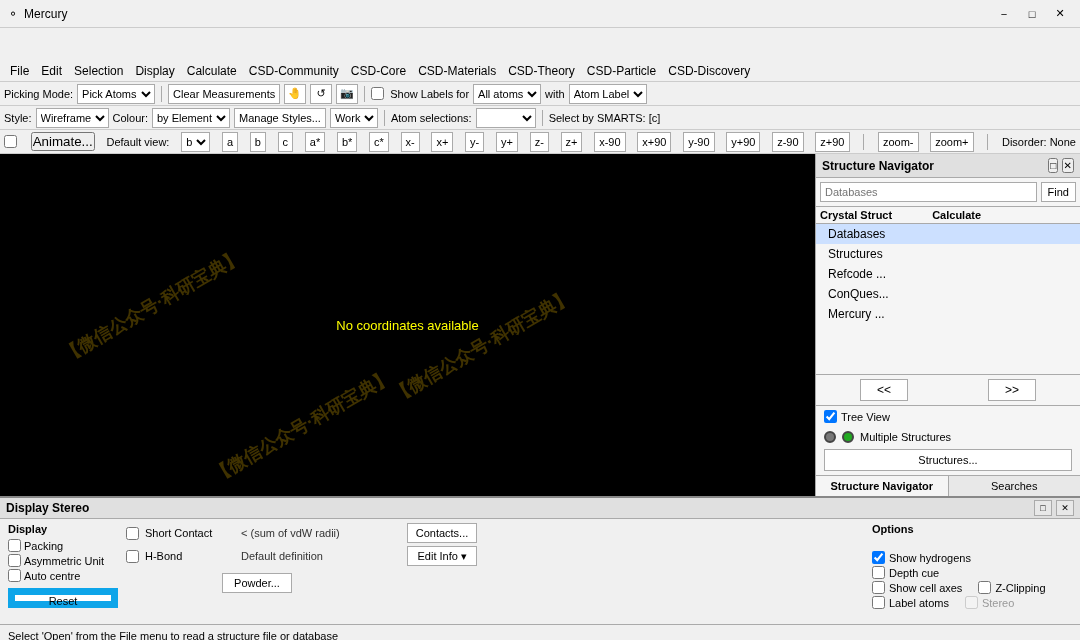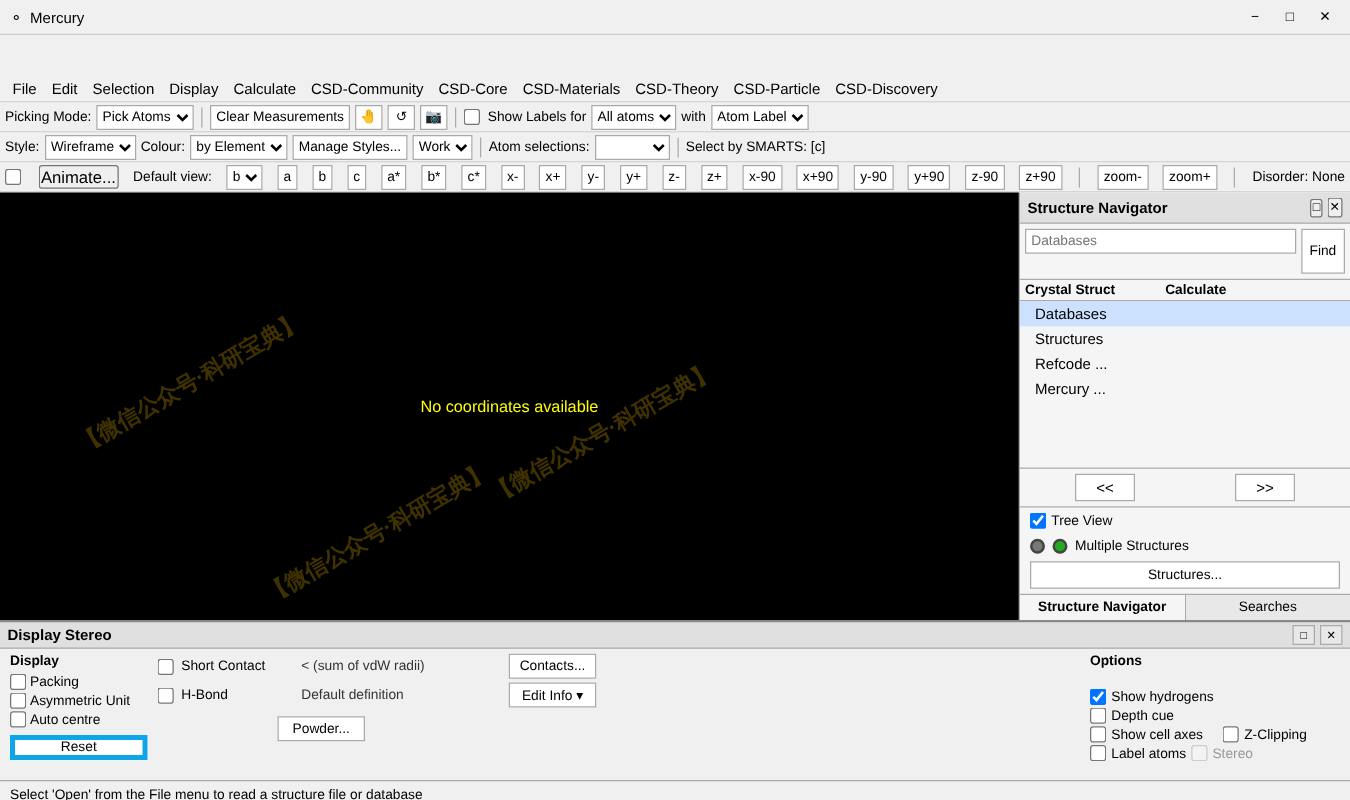--- a/index.html
+++ b/index.html
@@ -43,21 +43,21 @@
     #viewport .watermark { position: absolute; color: rgba(255,200,0,0.25); font-size: 18px; font-weight: bold; transform: rotate(-30deg); white-space: nowrap; pointer-events: none; }
     #viewport .wm1 { top: 140px; left: 50px; }
     #viewport .wm2 { top: 260px; left: 200px; }
     #viewport .wm3 { top: 180px; left: 380px; }
     
     
     #struct-nav { width: 265px; background: #f5f5f5; border-left: 1px solid #aaa; display: flex; flex-direction: column; }
     #struct-nav-header { background: #e0e0e0; padding: 4px 6px; font-size: 12px; font-weight: bold; display: flex; align-items: center; justify-content: space-between; border-bottom: 1px solid #aaa; }
     #struct-nav-search { display: flex; padding: 4px; gap: 4px; border-bottom: 1px solid #aaa; }
     #struct-nav-search input { flex: 1; height: 20px; border: 1px solid #aaa; font-size: 11px; padding: 0 4px; }
-    #struct-nav-search button { border: 1px solid #aaa; background: white; height: 36px; padding: 0 6px; font-size: 11px; cursor: pointer; }
+    #struct-nav-search button { border: 1px solid #aaa; background: white; height: 20px; padding: 0 6px; font-size: 11px; cursor: pointer; }
     #struct-nav-columns { display: flex; padding: 2px 4px; font-size: 11px; font-weight: bold; border-bottom: 1px solid #aaa; gap: 40px; }
     #struct-nav-list { flex: 1; overflow-y: auto; }
     #struct-nav-list .nav-item { padding: 3px 12px; font-size: 12px; cursor: pointer; }
     #struct-nav-list .nav-item.selected { background: #cce0ff; }
     #struct-nav-nav { display: flex; justify-content: space-around; padding: 4px; border-top: 1px solid #aaa; }
     #struct-nav-nav button { border: 1px solid #aaa; background: white; height: 22px; padding: 0 16px; font-size: 12px; cursor: pointer; }
     #tree-view-section { padding: 4px 8px; border-top: 1px solid #aaa; }
     #tree-view-section label { font-size: 11px; display: flex; align-items: center; gap: 4px; }
     #multi-struct { padding: 4px 8px; display: flex; align-items: center; gap: 6px; font-size: 11px; }
     #multi-struct .dot { width: 12px; height: 12px; border-radius: 50%; background: #777; border: 2px solid #444; }
@@ -228,20 +228,21 @@
       <button>Find</button>
     </div>
     <div id="struct-nav-columns">
       <span>Crystal Struct</span>
       <span>Calculate</span>
     </div>
     <div id="struct-nav-list">
       <div class="nav-item selected">Databases</div>
       <div class="nav-item">Structures</div>
       <div class="nav-item">Refcode ...</div>
+      <div class="nav-item">ConQues...</div>
       <div class="nav-item">Mercury ...</div>
     </div>
     <div id="struct-nav-nav">
       <button>&lt;&lt;</button>
       <button>&gt;&gt;</button>
     </div>
     <div id="tree-view-section">
       <label>
         <input type="checkbox" checked="" style="">
         <span>Tree View</span>
@@ -279,21 +280,21 @@
         <span>Packing</span>
       </label>
       <label>
         <input type="checkbox" style="">
         <span>Asymmetric Unit</span>
       </label>
       <label>
         <input type="checkbox" style="">
         <span>Auto centre</span>
       </label>
-      <button style="border:4px solid #0ea5e9;background:white;height:20px;padding:0 10px;font-size:11px;cursor:pointer;margin-top:4px;">Reset</button>
+      <button style="border:7px solid #0ea5e9;background:white;height:20px;padding:0 10px;font-size:11px;cursor:pointer;margin-top:4px;">Reset</button>
     </div>
 
     <div class="contact-table">
       <div class="contact-row">
         <input type="checkbox" style="">
         <span class="contact-name">Short Contact</span>
         <span class="contact-desc">&lt; (sum of vdW radii)</span>
         <button class="contact-btn">Contacts...</button>
       </div>
       <div class="contact-row">
@@ -320,21 +321,21 @@
       <div style="display:flex;gap:16px;">
         <label>
           <input type="checkbox" style="">
           <span>Show cell axes</span>
         </label>
         <label>
           <input type="checkbox" style="">
           <span>Z-Clipping</span>
         </label>
       </div>
-      <div style="display:flex;gap:4px;">
+      <div style="display:flex;gap:16px;">
         <label>
           <input type="checkbox" style="">
           <span>Label atoms</span>
         </label>
         <label>
           <input type="checkbox" disabled="" style="">
           <span style="color:#999;">Stereo</span>
         </label>
       </div>
     </div>

